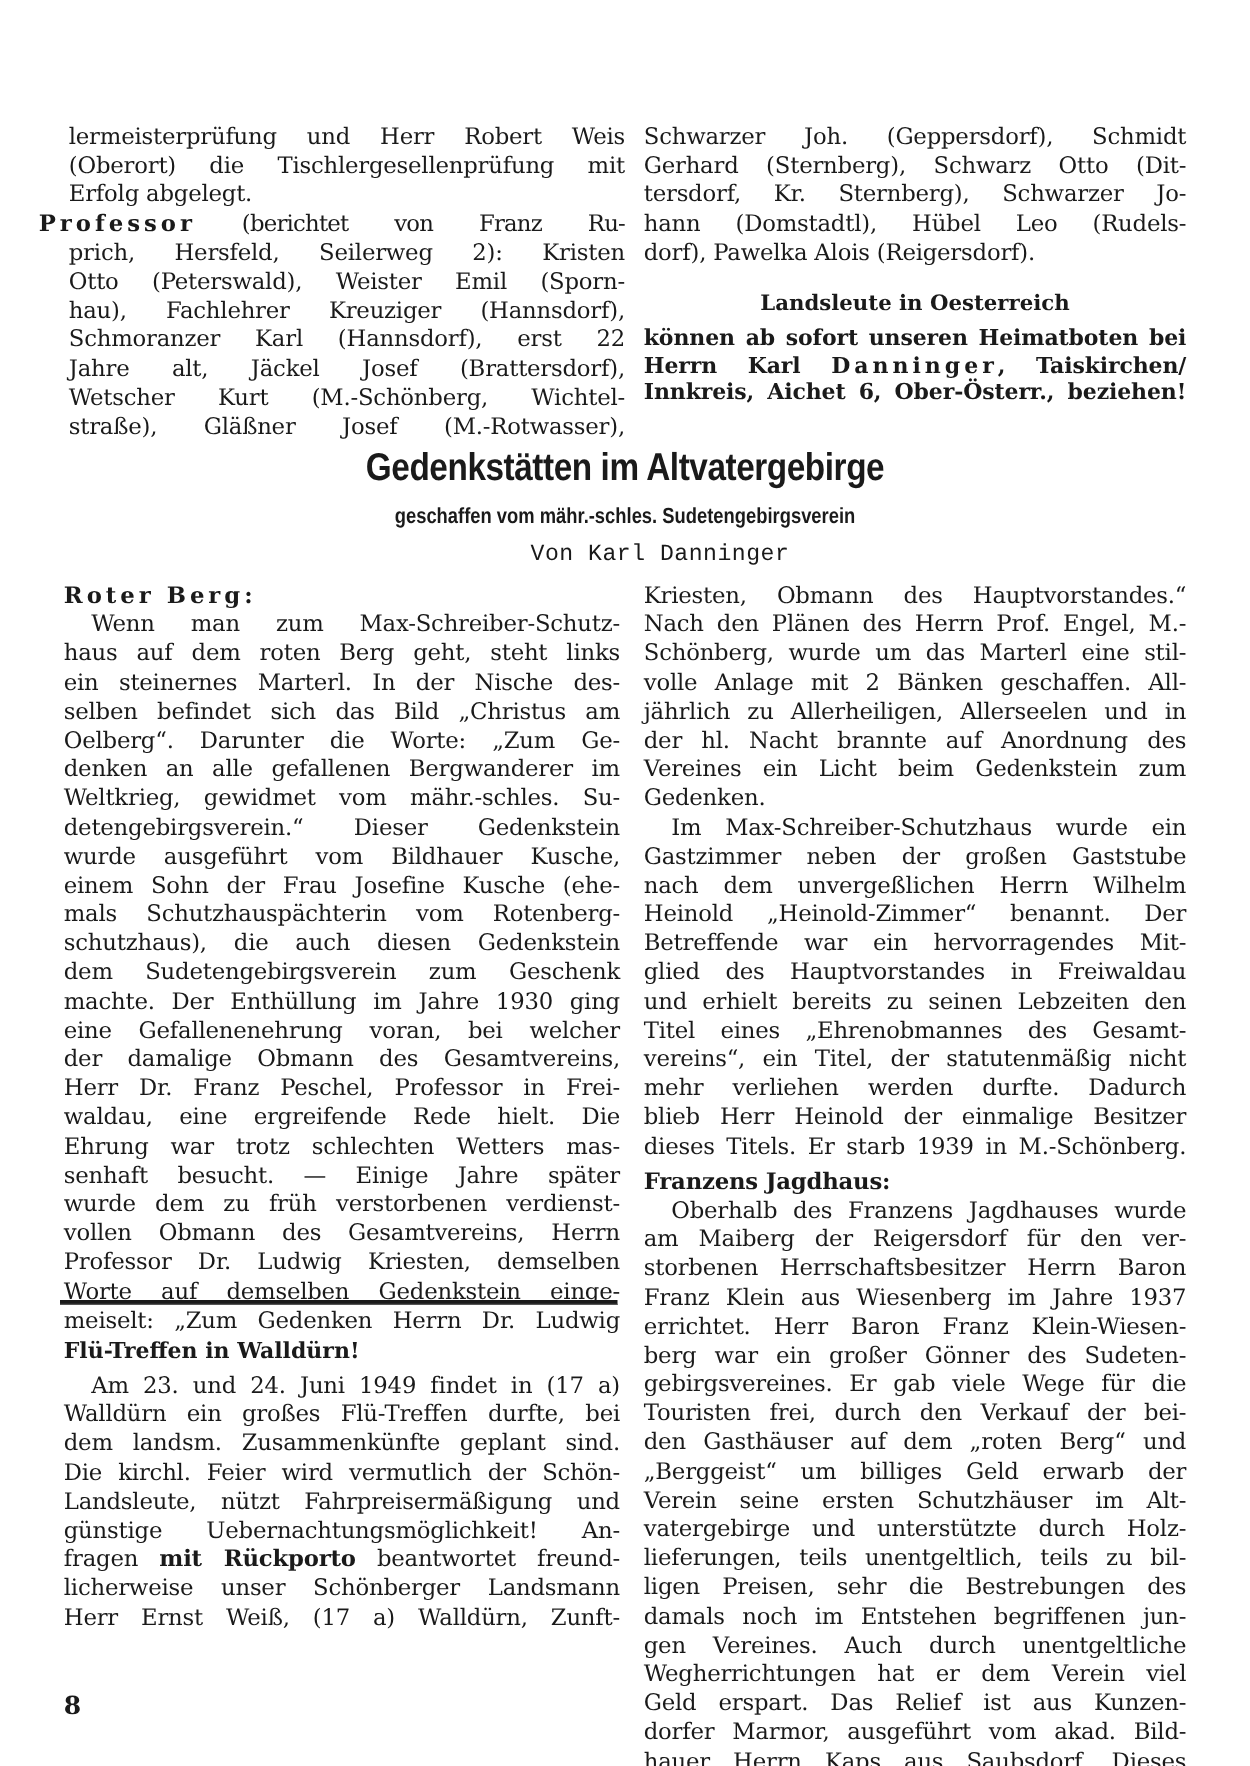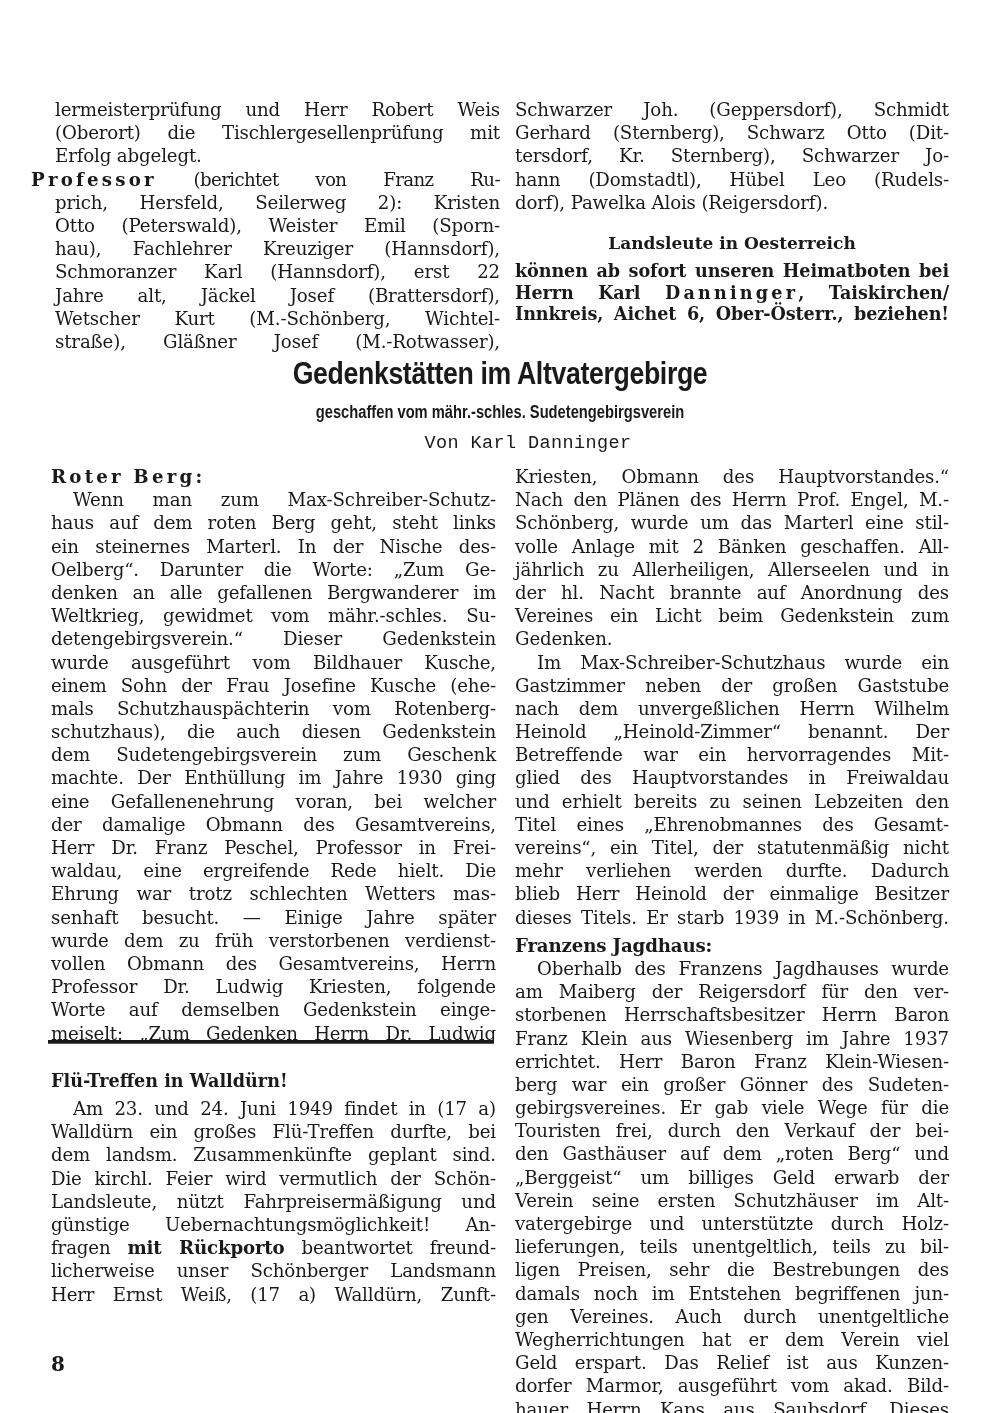--- a/index.html
+++ b/index.html
@@ -71,39 +71,40 @@
   <div id="main-title">Gedenkstätten im Altvatergebirge</div>
   <div id="sub-title">geschaffen vom mähr.-schles. Sudetengebirgsverein</div>
   <div id="author">Von Karl Danninger</div>
 
   <div class="col" id="col-main-left">
     <span class="line last bold spaced">Roter Berg:</span>
     <div id="ml-lines">
         <span class="line indent">Wenn man zum Max-Schreiber-Schutz-</span>
         <span class="line">haus auf dem roten Berg geht, steht links</span>
         <span class="line">ein steinernes Marterl. In der Nische des-</span>
+        <span class="line">selben befindet sich das Bild „Christus am</span>
         <span class="line">Oelberg“. Darunter die Worte: „Zum Ge-</span>
         <span class="line">denken an alle gefallenen Bergwanderer im</span>
         <span class="line">Weltkrieg, gewidmet vom mähr.-schles. Su-</span>
         <span class="line">detengebirgsverein.“ Dieser Gedenkstein</span>
         <span class="line">wurde ausgeführt vom Bildhauer Kusche,</span>
         <span class="line">einem Sohn der Frau Josefine Kusche (ehe-</span>
         <span class="line">mals Schutzhauspächterin vom Rotenberg-</span>
         <span class="line">schutzhaus), die auch diesen Gedenkstein</span>
         <span class="line">dem Sudetengebirgsverein zum Geschenk</span>
         <span class="line">machte. Der Enthüllung im Jahre 1930 ging</span>
         <span class="line">eine Gefallenenehrung voran, bei welcher</span>
         <span class="line">der damalige Obmann des Gesamtvereins,</span>
         <span class="line">Herr Dr. Franz Peschel, Professor in Frei-</span>
         <span class="line">waldau, eine ergreifende Rede hielt. Die</span>
         <span class="line">Ehrung war trotz schlechten Wetters mas-</span>
         <span class="line">senhaft besucht. — Einige Jahre später</span>
         <span class="line">wurde dem zu früh verstorbenen verdienst-</span>
         <span class="line">vollen Obmann des Gesamtvereins, Herrn</span>
-        <span class="line">Professor Dr. Ludwig Kriesten, folgende</span>
+        <span class="line">Professor Dr. Ludwig Kriesten, demselben</span>
         <span class="line">Worte auf demselben Gedenkstein einge-</span>
         <span class="line">meiselt: „Zum Gedenken Herrn Dr. Ludwig</span>
       </div>
   </div>
 
   <div class="col" id="col-main-right">
     <div id="mr-lines-1">
         <span class="line">Kriesten, Obmann des Hauptvorstandes.“</span>
         <span class="line">Nach den Plänen des Herrn Prof. Engel, M.-</span>
         <span class="line">Schönberg, wurde um das Marterl eine stil-</span>

